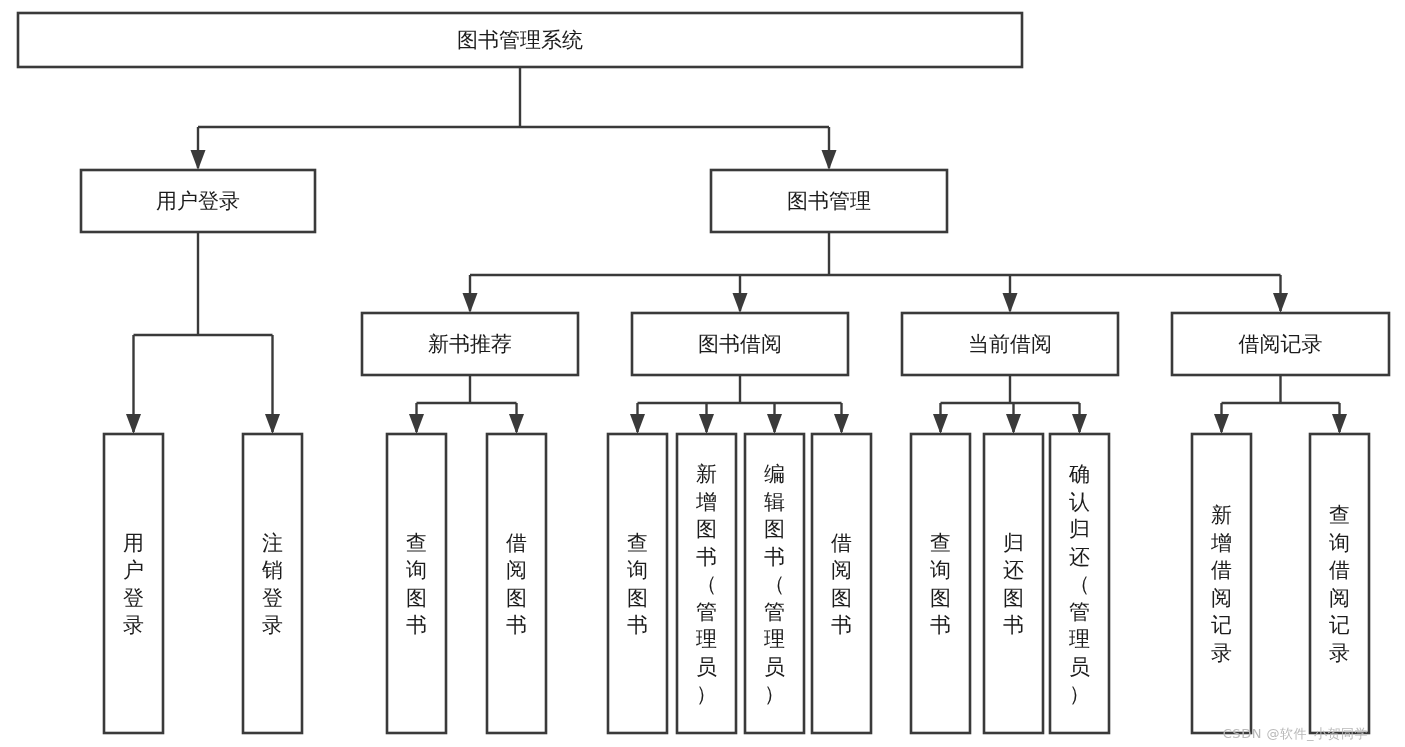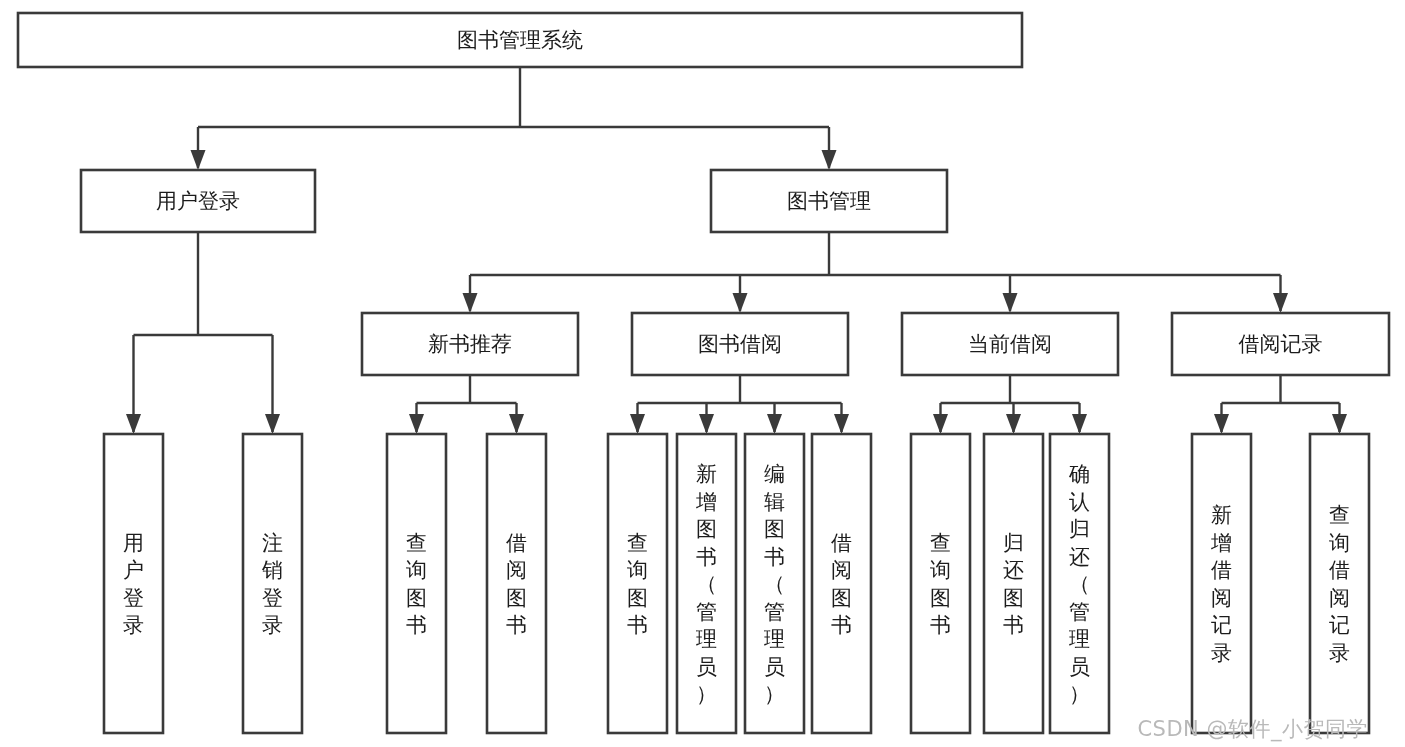--- a/index.html
+++ b/index.html
@@ -55,21 +55,21 @@
     font-size: 21px;
     fill: #1c1c1c;
     text-anchor: middle;
     white-space: pre;
   }
   .watermark {
     position: absolute;
     right: 8px;
     bottom: 4px;
     font-family: "DejaVu Sans", "Liberation Sans", sans-serif;
-    font-size: 21px;
+    font-size: 13px;
     color: #b9b9b9;
     letter-spacing: 0.5px;
     user-select: none;
     white-space: nowrap;
   }
 </style>
 </head>
 <body>
 
 <div id="diagram-root">

